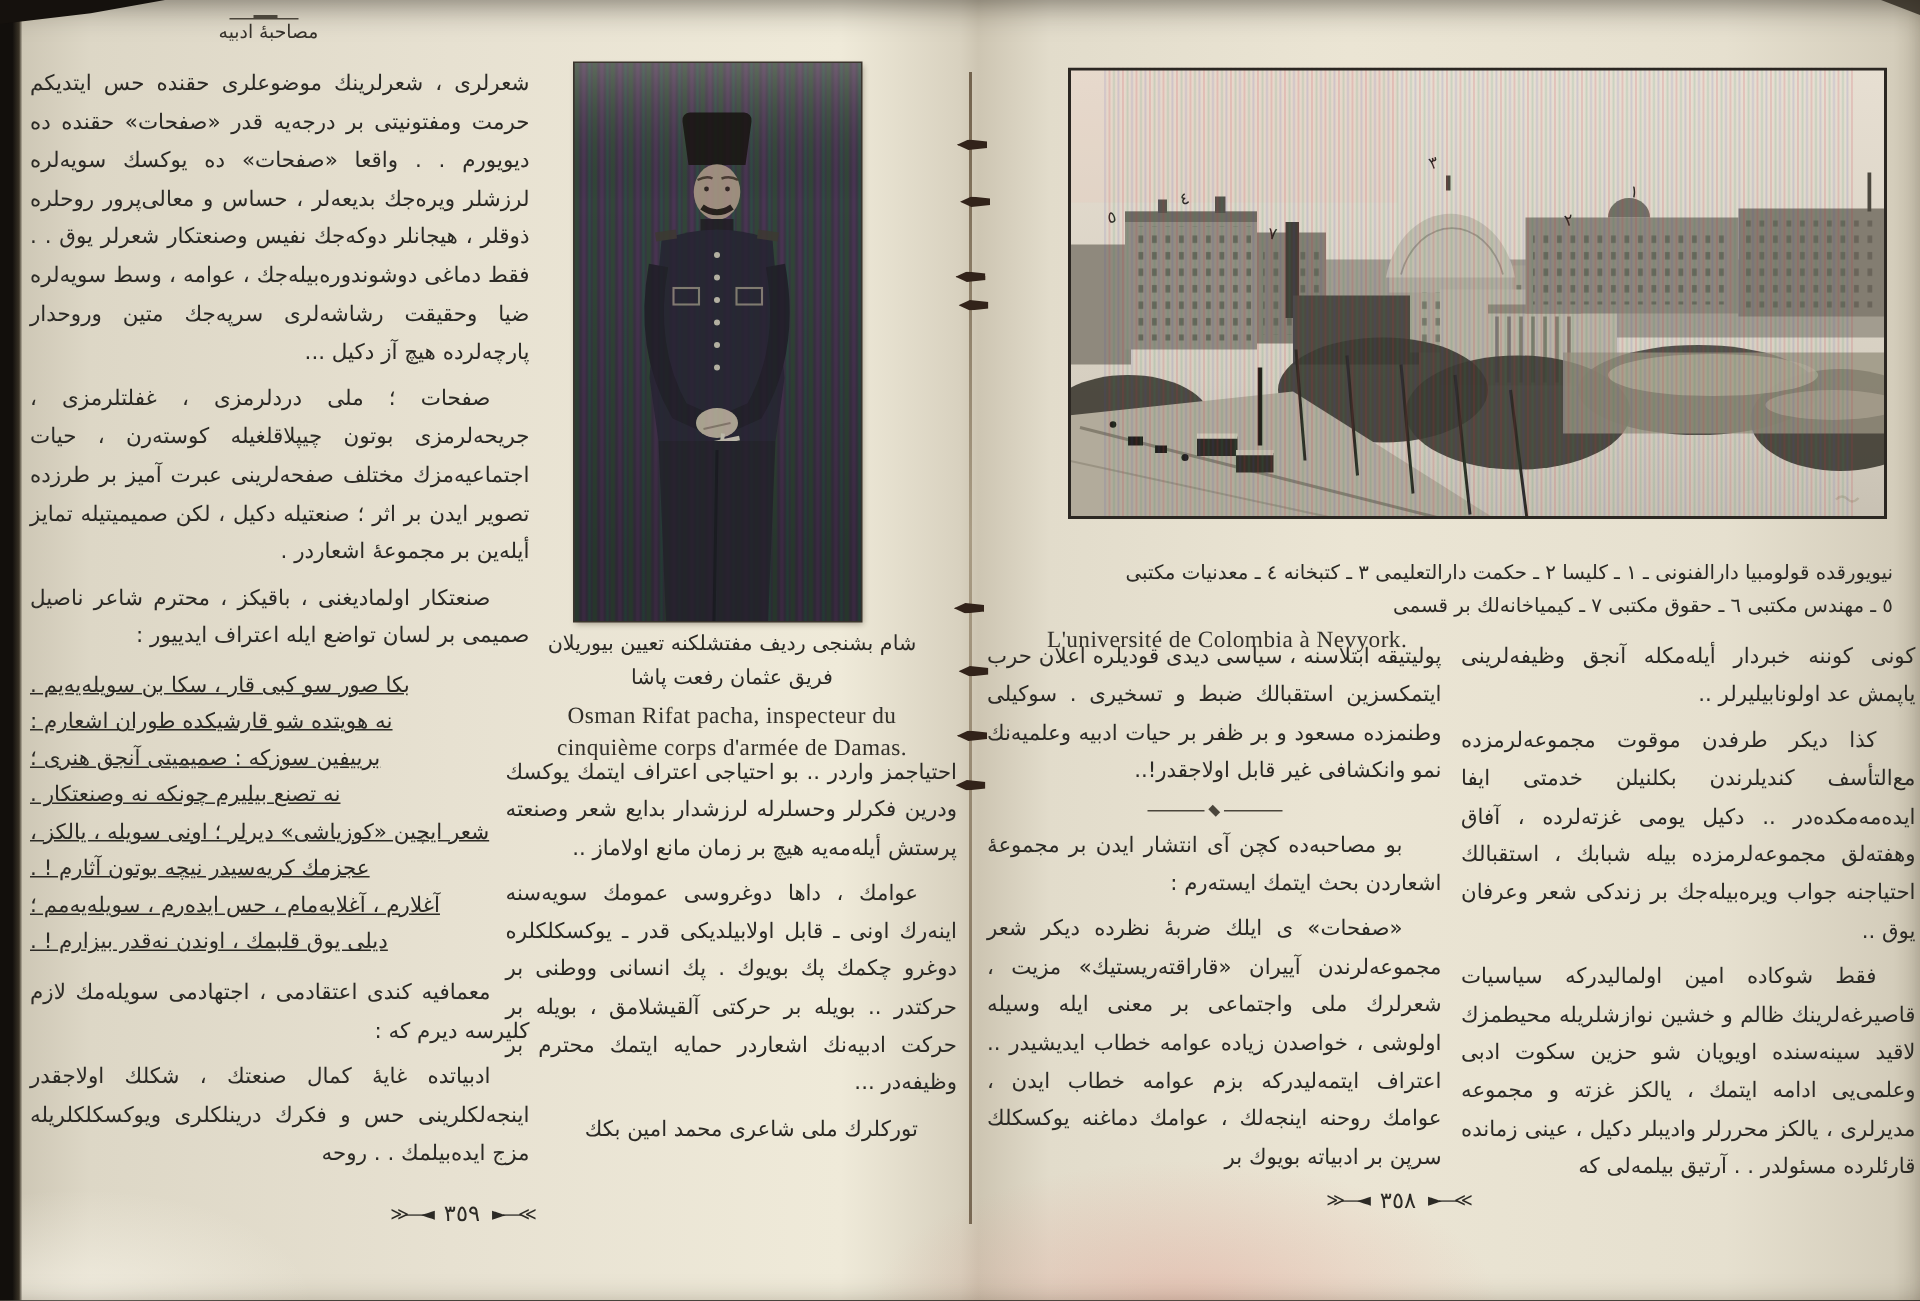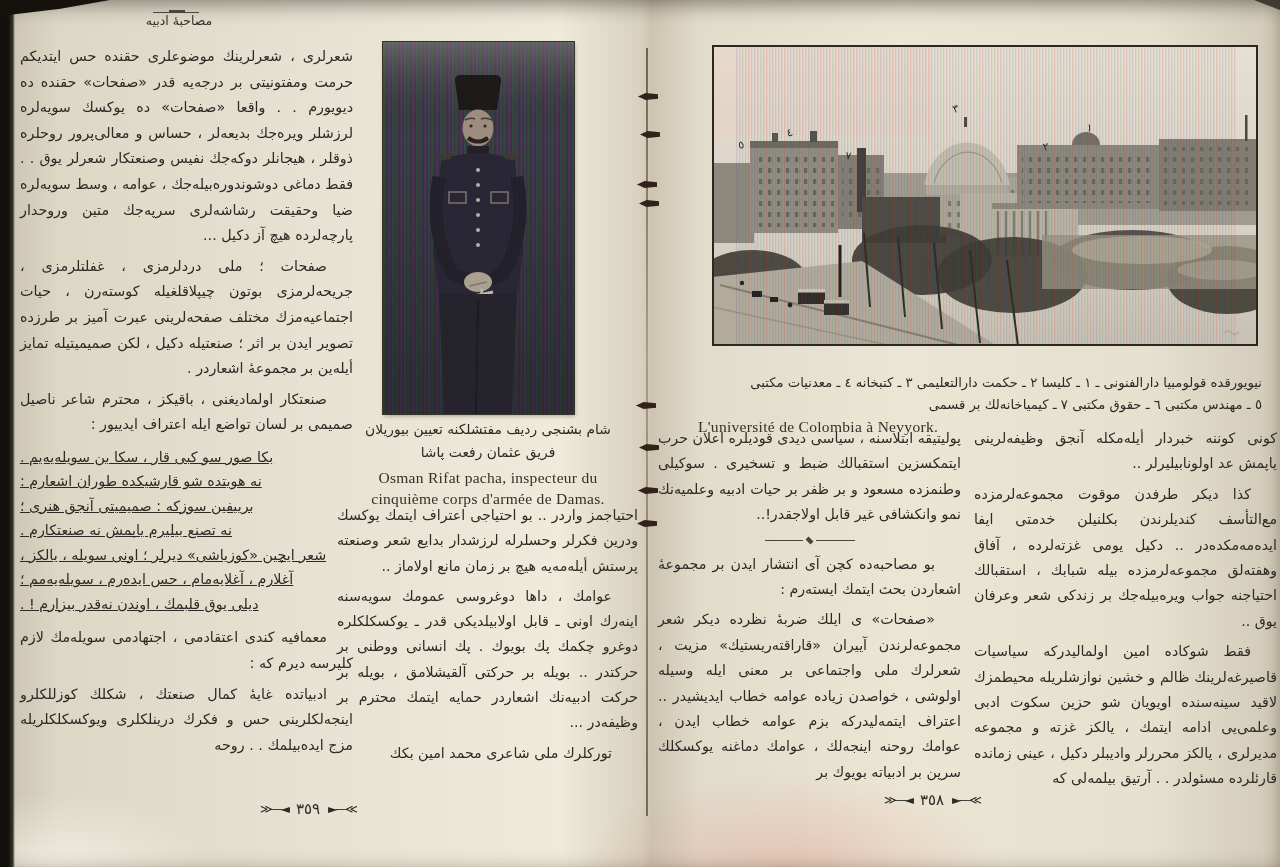--- a/index.html
+++ b/index.html
@@ -99,28 +99,29 @@
     <div class="main-col ot">
       <div>
           <div class="para">شعرلرى ، شعرلرينك موضوعلرى حقنده حس ايتديكم حرمت ومفتونيتى بر درجه‌يه قدر «صفحات» حقنده ده ديويورم . .  واقعا «صفحات» ده يوكسك سويه‌لره لرزشلر ويره‌جك بديعه‌لر ، حساس و معالى‌پرور روحلره ذوقلر ، هيجانلر دوكه‌جك نفيس وصنعتكار شعرلر يوق . .  فقط دماغى دوشوندوره‌بيله‌جك ، عوامه ، وسط سويه‌لره ضيا وحقيقت رشاشه‌لرى سرپه‌جك متين وروحدار پارچه‌لرده هيچ آز دكيل ...</div>
           <div class="para">صفحات ؛ ملى دردلرمزى ، غفلتلرمزى ، جريحه‌لرمزى بوتون چيپلاقلغيله كوسته‌رن ، حيات اجتماعيه‌مزك مختلف صفحه‌لرينى عبرت آميز بر طرزده تصوير ايدن بر اثر ؛ صنعتيله دكيل ، لكن صميميتيله تمايز أيله‌ين بر مجموعهٔ اشعاردر .</div>
           <div class="para">صنعتكار اولماديغنى ، باقيكز ، محترم شاعر ناصيل صميمى بر لسان تواضع ايله اعتراف ايدييور :</div>
         </div>
       <div class="poem">
           <div>بكا صور سو كبى قار ، سكا بن سويله‌يه‌يم .</div>
           <div>نه هويتده شو قارشيكده طوران اشعارم :</div>
           <div>برييفين سوزكه : صميميتى آنجق هنرى ؛</div>
-          <div>نه تصنع بيليرم ياپمش نه صنعتكارم .</div>
+          <div>نه تصنع بيليرم چونكه نه وصنعتكار .</div>
           <div>شعر ايچين «كوزياشى» ديرلر ؛ اونى سويله ، يالكز ،</div>
+          <div>عجزمك كريه‌سيدر نيچه بوتون آثارم ! .</div>
           <div>آغلارم ، آغلايه‌مام ، حس ايده‌رم ، سويله‌يه‌مم ؛</div>
           <div>ديلى يوق قلبمك ، اوندن نه‌قدر بيزارم ! .</div>
         </div>
       <div class="indent-all">
           <div class="para">معمافيه كندى اعتقادمى ، اجتهادمى سويله‌مك لازم كليرسه ديرم كه :</div>
-          <div class="para">ادبياتده غايهٔ كمال صنعتك ، شكلك كوزللكلرو اينجه‌لكلرينى حس و فكرك درينلكلرى ويوكسكلكلريله مزج ايده‌بيلمك . .  روحه</div>
+          <div class="para">ادبياتده غايهٔ كمال صنعتك ، شكلك اولاجقدر اينجه‌لكلرينى حس و فكرك درينلكلرى ويوكسكلكلريله مزج ايده‌بيلمك . .  روحه</div>
         </div>
     </div>
 
     <div class="portrait-wrap">
       <svg viewBox="0 0 191 372" preserveAspectRatio="none">
         <defs>
           <pattern id="pstripe" width="12" height="12" patternUnits="userSpaceOnUse">
             <rect width="12" height="12" fill="#3b3345"></rect>
             <rect x="0" width="3" height="12" fill="#324639"></rect>
             <rect x="5" width="2.5" height="12" fill="#4a3553"></rect>

